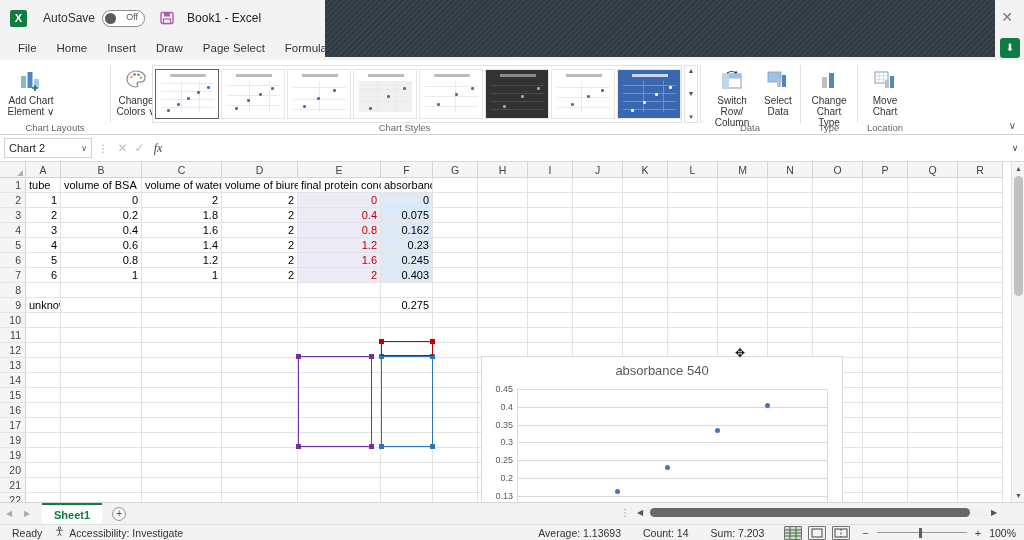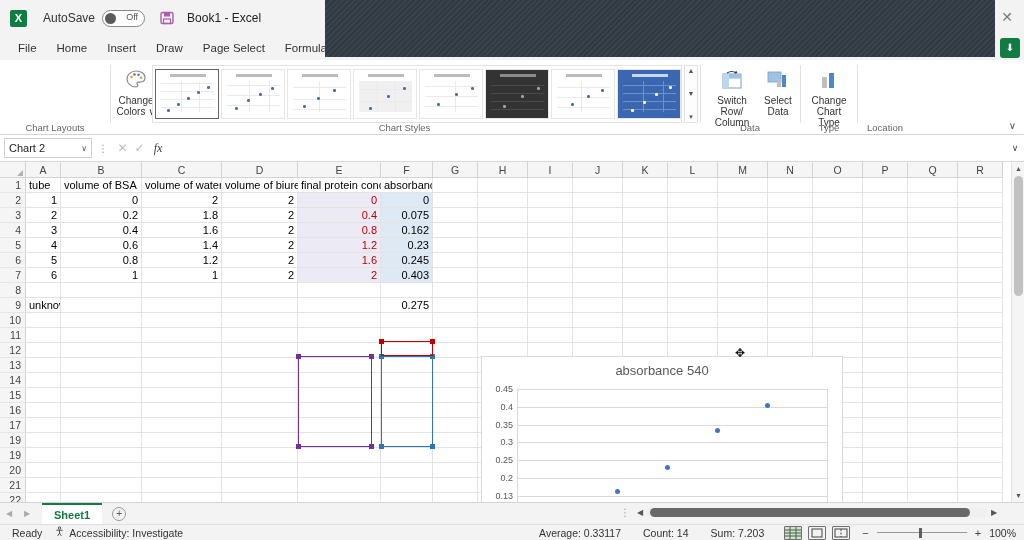--- a/index.html
+++ b/index.html
@@ -287,20 +287,32 @@
     <div class="tab">Insert</div>
     <div class="tab">Draw</div>
     <div class="tab">Page Select</div>
     <div class="tab">Formulas</div>
     <div class="tab">Data</div>
   </div>
 
   <div class="ribbon">
 
     <div class="rb-group" style="left:0; width:110px;">
+      <div class="big-btn" style="left:5px; width:52px;">
+        <div class="ic">
+          <svg width="26" height="24" viewBox="0 0 26 24">
+            <rect x="3" y="8" width="5" height="12" fill="#8ab4d8"></rect>
+            <rect x="9.5" y="4" width="5" height="16" fill="#4f86c6"></rect>
+            <rect x="16" y="11" width="5" height="9" fill="#a6c8e4"></rect>
+            <path d="M17 17 v6 M14 20 h6" stroke="#107c41" stroke-width="1.6"></path>
+          </svg>
+        </div>
+        <div class="lbl">Add Chart</div>
+        <div class="lbl">Element ∨</div>
+      </div>
       <div class="grp-label">Chart Layouts</div>
     </div>
     <div class="rb-sep" style="left:110px;"></div>
 
     <div class="rb-group" style="left:112px; width:585px;">
       <div class="big-btn" style="left:0px; width:48px;">
         <div class="ic">
           <svg width="24" height="22" viewBox="0 0 24 22">
             <path d="M12 2c-5 0-9 3.6-9 8s4 8 9 8c1.2 0 1.8-.6 1.8-1.4 0-.5-.2-.8-.5-1.1-.3-.3-.4-.6-.4-1 0-.8.6-1.4 1.5-1.4h1.6c3 0 5-1.8 5-4.6C21 4.8 17 2 12 2z" fill="none" stroke="#8a8a8a" stroke-width="1.2"></path>
             <circle cx="7.5" cy="8" r="1.3" fill="#e8a33d"></circle>
@@ -466,20 +478,32 @@
           </svg>
         </div>
         <div class="lbl">Change</div>
         <div class="lbl">Chart Type</div>
       </div>
       <div class="grp-label">Type</div>
     </div>
     <div class="rb-sep" style="left:857px;"></div>
 
     <div class="rb-group" style="left:859px; width:52px;">
+      <div class="big-btn" style="left:1px; width:50px;">
+        <div class="ic">
+          <svg width="24" height="22" viewBox="0 0 24 22">
+            <rect x="2" y="3" width="13" height="11" fill="none" stroke="#7f9db9" stroke-width="1"></rect>
+            <path d="M2 6.7 h13 M2 10.4 h13 M6.3 3 v11 M10.6 3 v11" stroke="#cfd8e3" stroke-width="0.8"></path>
+            <rect x="12" y="11" width="4" height="8" fill="#bfbfbf"></rect>
+            <rect x="17" y="7" width="4" height="12" fill="#4f86c6"></rect>
+          </svg>
+        </div>
+        <div class="lbl">Move</div>
+        <div class="lbl">Chart</div>
+      </div>
       <div class="grp-label">Location</div>
     </div>
 
     <div class="ribbon-collapse">∨</div>
   </div>
 
   <div class="fbar">
     <div class="namebox">
       <span>Chart 2</span>
       <span class="cv">∨</span>
@@ -1051,21 +1075,21 @@
     <div class="sb-item" style="display:flex;align-items:center;gap:4px">
       <span>
         <svg width="11" height="11" viewBox="0 0 12 12">
           <circle cx="6" cy="2.2" r="1.3" fill="none" stroke="#444" stroke-width="1"></circle>
           <path d="M2.5 4.6 h7 M6 4.6 v3.2 M6 7.8 l-2 3 M6 7.8 l2 3" stroke="#444" stroke-width="1" fill="none"></path>
         </svg>
       </span>
       <span>Accessibility: Investigate</span>
     </div>
     <div style="flex:1"></div>
-    <div class="sb-stat">Average: 0.33117</div>
+    <div class="sb-stat">Average: 1.13693</div>
     <div class="sb-stat">Count: 14</div>
     <div class="sb-stat">Sum: 7.203</div>
     <div style="width:14px"></div>
     <div class="view-btn active">
       <svg width="16" height="12" viewBox="0 0 16 12">
         <path d="M0 3 h16 M0 6 h16 M0 9 h16 M5 0 v12 M11 0 v12" stroke="#3b6e3b" stroke-width="1"></path>
       </svg>
     </div>
     <div class="view-btn">
       <svg width="16" height="12" viewBox="0 0 16 12">

